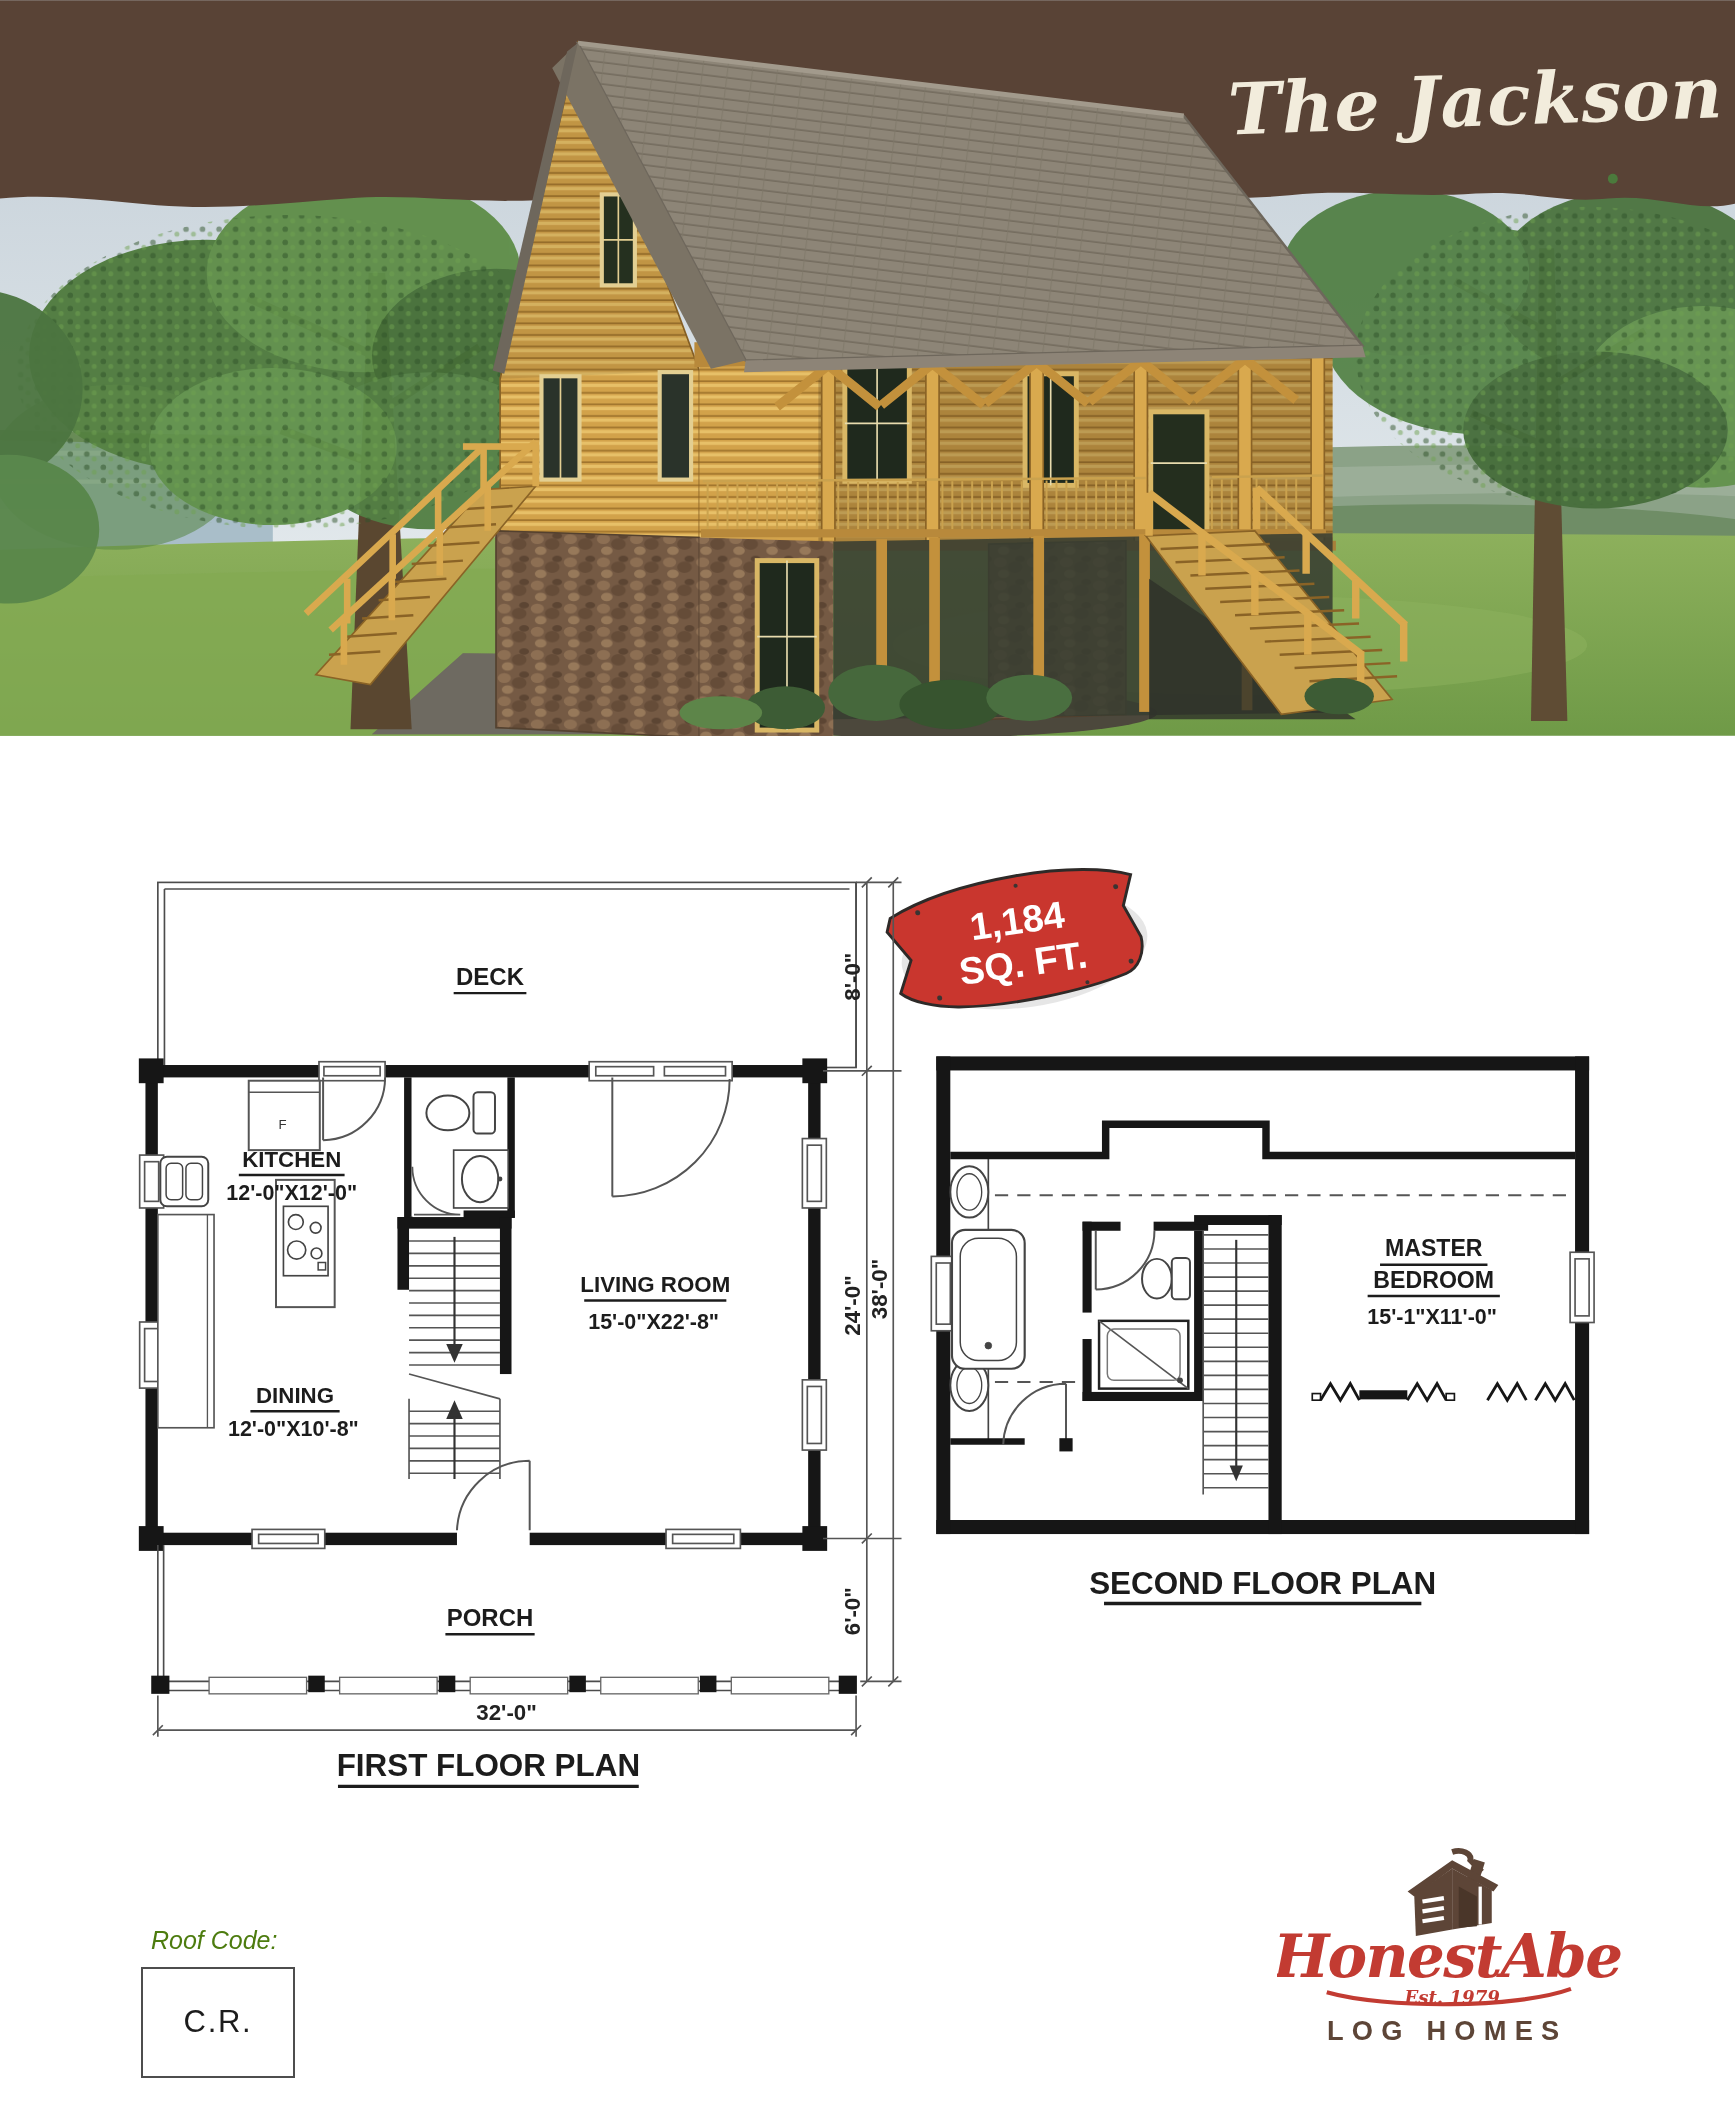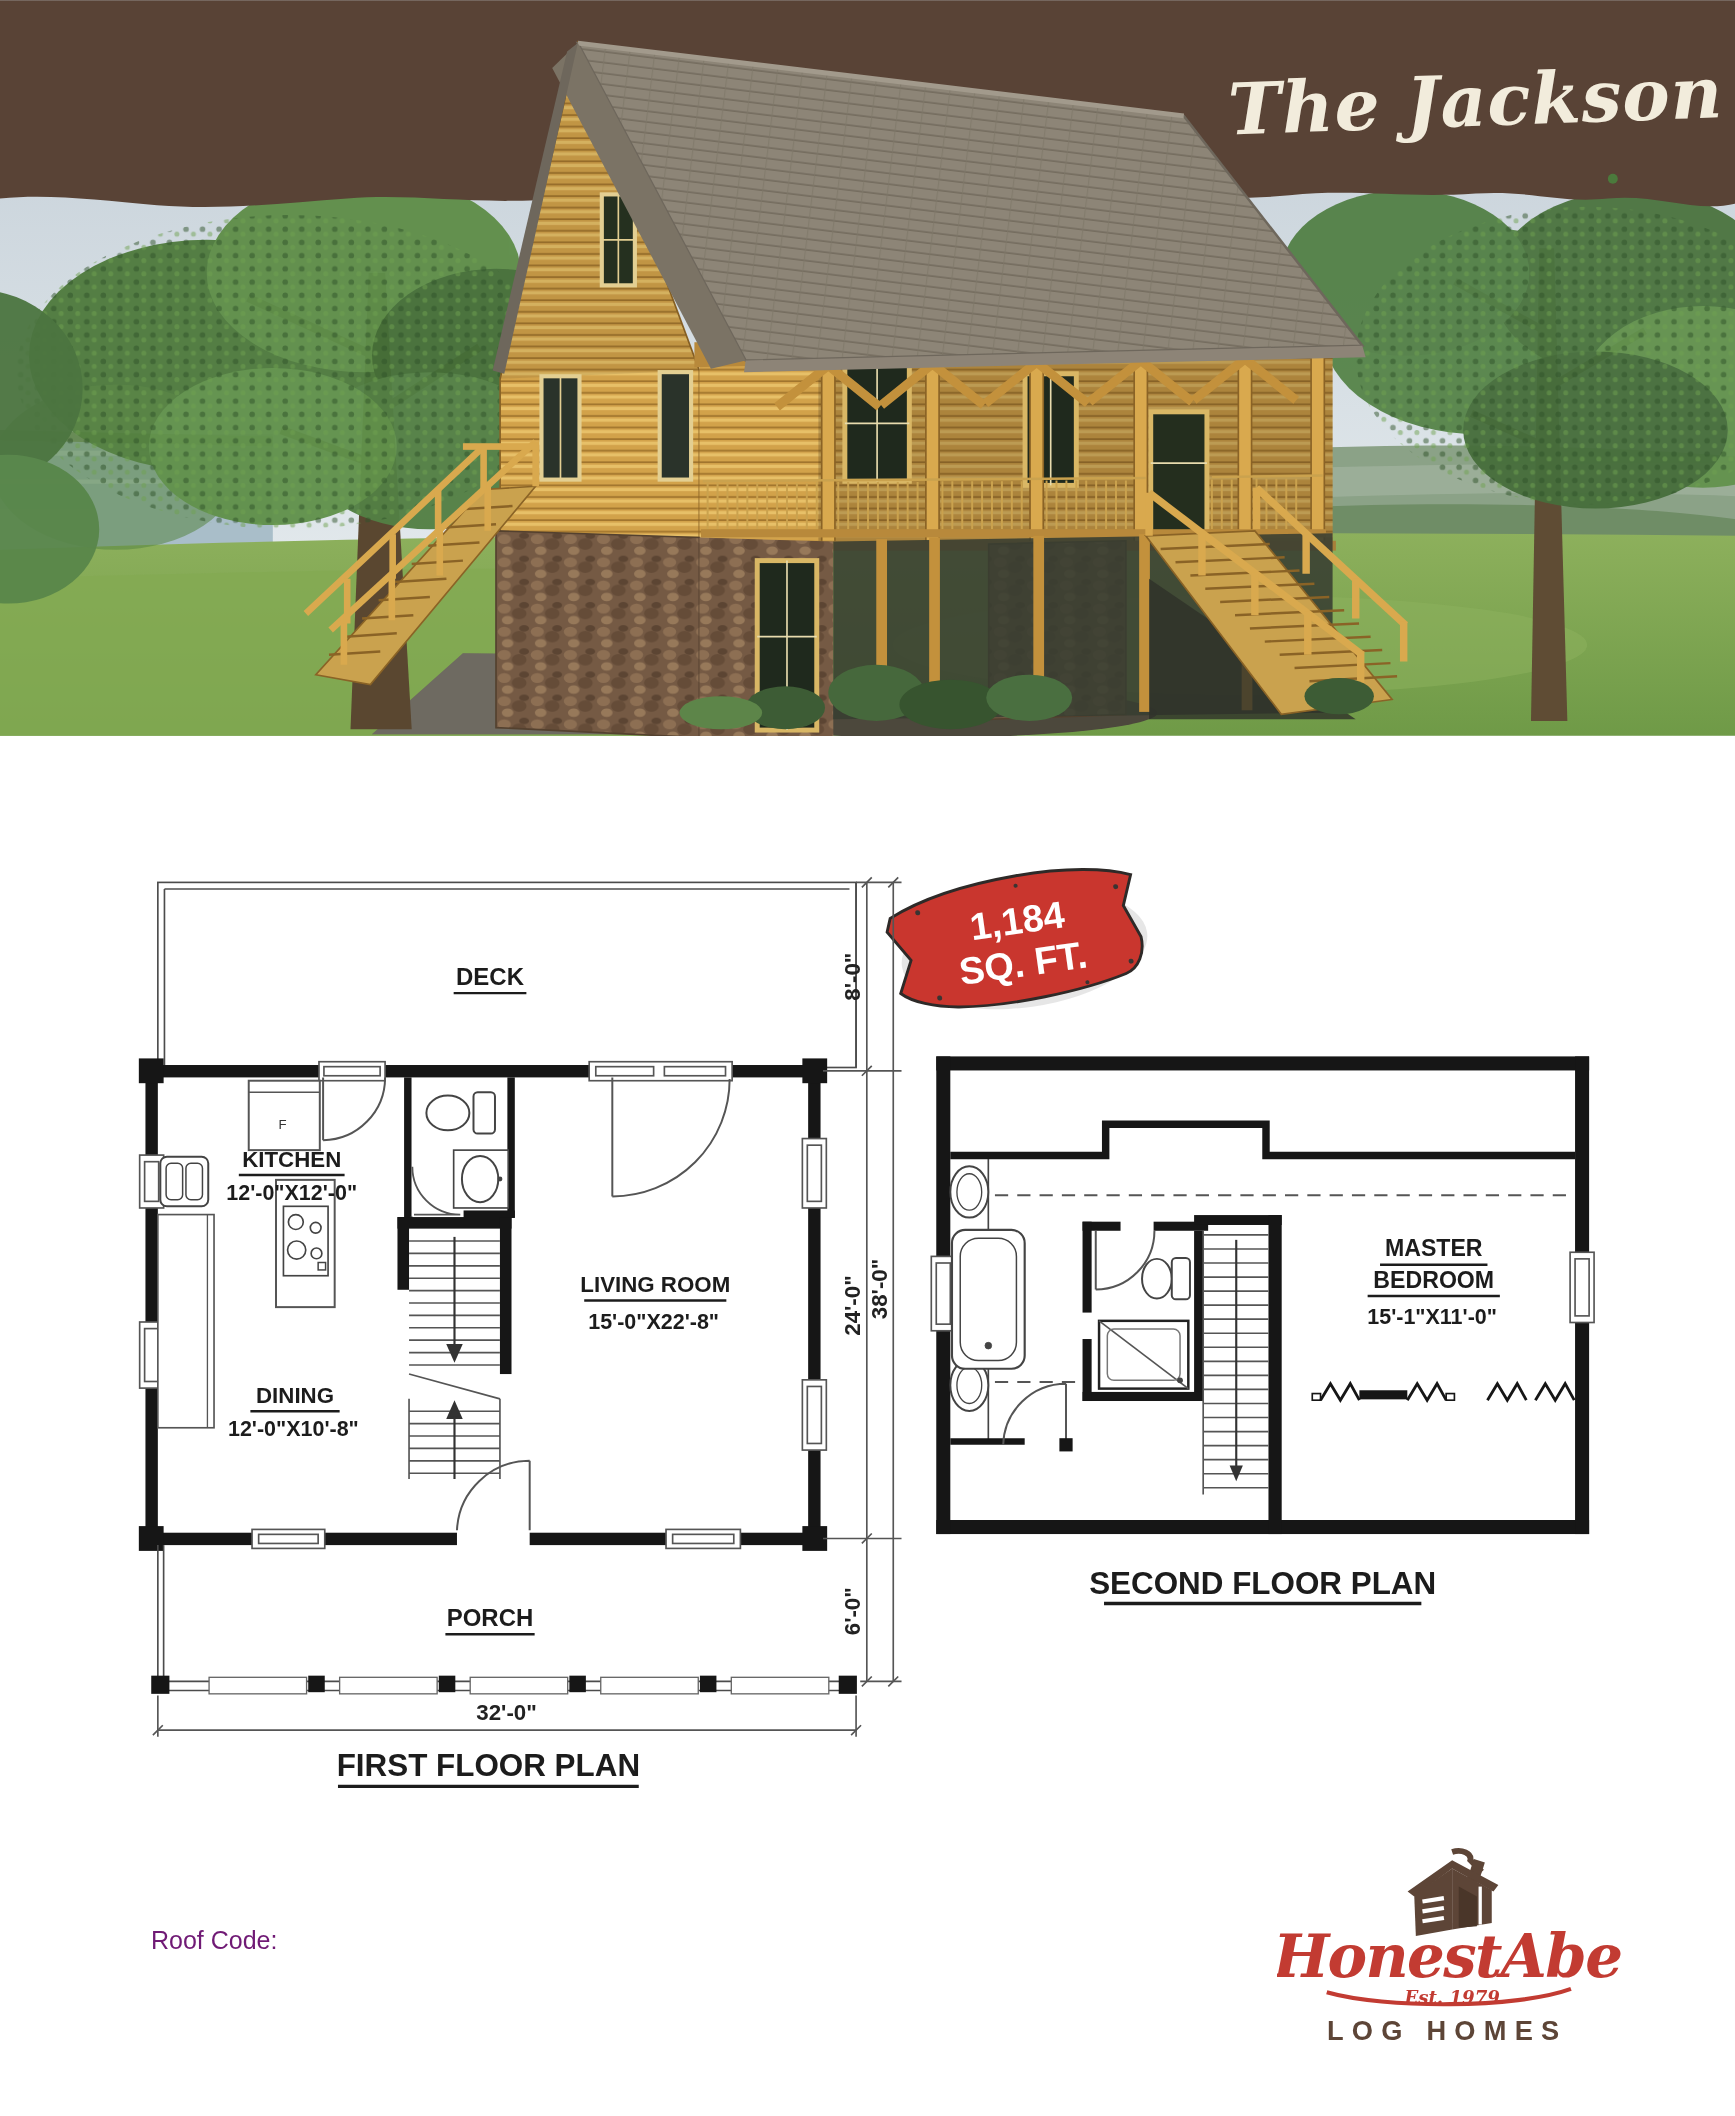--- a/index.html
+++ b/index.html
@@ -1,21 +1,21 @@
 <!DOCTYPE html>
 <html style="font-size:13.2px"><head>
 <meta charset="utf-8">
 <style>
   html,body{margin:0;padding:0;background:#ffffff;}
   body{width:1736px;height:2116px;position:relative;font-family:"Liberation Sans",sans-serif;}
   .abs{position:absolute;}
   svg text{font-family:"Liberation Sans",sans-serif;}
   .planlbl{font-weight:bold;fill:#1c1c1c;}
   .dimtxt{font-weight:bold;fill:#222;}
-  #roofcode-label{font-size:25px;color:#701a75;}
+  #roofcode-label{font-size:25px;color:#4d7c0f;font-style:italic;}
   #roofcode-box{border:2.5px solid #4d4d4d;width:150px;height:107px;display:flex;align-items:center;justify-content:center;}
   #roofcode-value{font-size:31px;color:#1c1c1c;letter-spacing:1.7px;}
   .thin{stroke:#4c4c4c;stroke-width:2;fill:none;}
   .wall{fill:#161616;}
 </style>
 </head>
 <body>
 
 <svg class="abs" style="left:0;top:0" width="1736" height="736" viewBox="0 0 2100 890">
   <defs>
@@ -526,20 +526,23 @@
   <text class="planlbl" x="1735" y="1558" text-anchor="middle" font-size="28">BEDROOM</text>
   <line x1="1655" y1="1568" x2="1815" y2="1568" stroke="#1c1c1c" stroke-width="3"></line>
   <text class="planlbl" x="1733" y="1602" text-anchor="middle" font-size="26">15'-1"X11'-0"</text>
 
   <text class="planlbl" x="1528" y="1928" text-anchor="middle" font-size="38">SECOND FLOOR PLAN</text>
   <line x1="1336" y1="1940" x2="1720" y2="1940" stroke="#1c1c1c" stroke-width="4"></line>
 </svg>
 
 <div class="abs" style="left:141px;top:1926px">
   <div id="roofcode-label" style="margin-left:10px;">Roof Code:</div>
+  <div id="roofcode-box" style="margin-top:11.6px;">
+    <span id="roofcode-value">C.R.</span>
+  </div>
 </div>
 
 <svg class="abs" style="left:1277px;top:1847px" width="347" height="231" viewBox="0 0 420 280">
 
   <g transform="translate(150,8)">
     <path d="M62,-2 C74,-6 86,0 84,8 L98,22" stroke="#5d4537" stroke-width="7" fill="none"></path>
     <rect x="84" y="8" width="14" height="26" fill="#5d4537" transform="rotate(18 91 21)"></rect>
     <polygon points="8,46 62,8 118,38 112,46 62,18 16,52" fill="#5d4537"></polygon>
     <polygon points="16,50 62,18 62,92 18,100" fill="#5d4537"></polygon>
     <polygon points="62,18 110,44 110,84 62,92" fill="#5d4537"></polygon>

